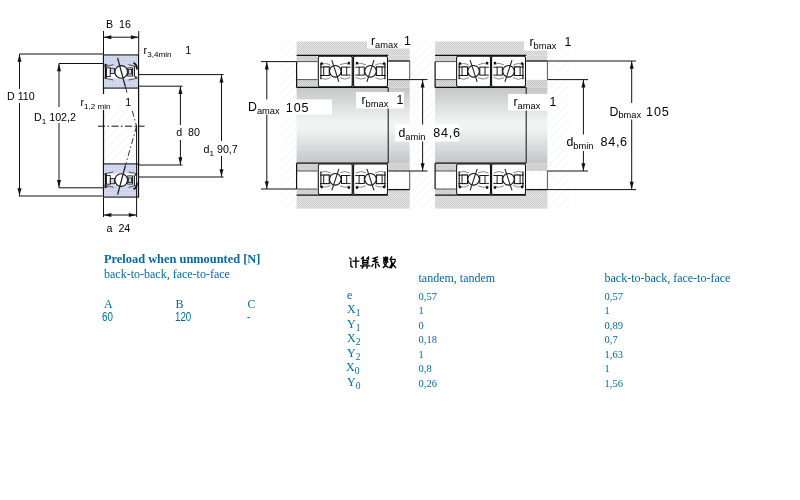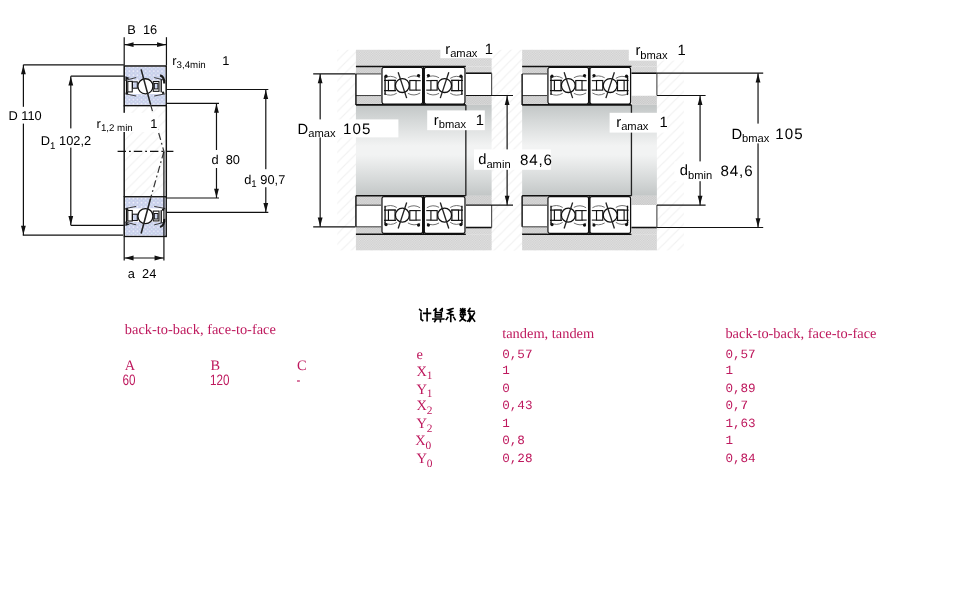--- a/index.html
+++ b/index.html
@@ -1,17 +1,17 @@
 <!DOCTYPE html>
 <html><head><meta charset="utf-8"><title>Bearing</title>
 <style>
 html,body{margin:0;padding:0;background:#fff;width:800px;height:500px;overflow:hidden}
-#page{position:relative;width:800px;height:476px;font-family:"Liberation Serif",serif;color:#be185d;-webkit-font-smoothing:antialiased}
+#page{position:relative;width:800px;height:476px;font-family:"Liberation Serif",serif;color:#0369a1;-webkit-font-smoothing:antialiased}
 .t{position:absolute;white-space:pre;font-size:12px;line-height:15px}
-.v{position:absolute;white-space:pre;font-family:Liberation Mono, monospace;font-size:10.5px;line-height:15px}
+.v{position:absolute;white-space:pre;font-family:Liberation Serif, serif;font-size:10.5px;line-height:15px}
 .vn{position:absolute;white-space:pre;font-family:"Liberation Sans",sans-serif;font-size:12.5px;line-height:15px;transform:scaleX(0.78);transform-origin:0 0}
 .b{font-weight:bold}
 sub{font-size:9.5px;vertical-align:baseline;position:relative;top:3px}
 </style></head>
 <body>
 <div id="page">
 <svg width="800" height="500" viewBox="0 0 800 500" style="position:absolute;top:0;left:0">
       <defs>
 <pattern id="faintHatch" width="8.5" height="8.5" patternUnits="userSpaceOnUse">
 <rect width="8.5" height="8.5" fill="white"></rect>
@@ -353,20 +353,21 @@
 <text x="513.5" y="105.8" font-family="Liberation Sans, sans-serif" font-size="12.3" fill="#000" text-anchor="start" xml:space="preserve"><tspan>r</tspan><tspan font-size="9.3" dy="2.8">amax</tspan><tspan dy="-2.8">​</tspan></text>
 <text x="549.5" y="105.8" font-family="Liberation Sans, sans-serif" font-size="12.3" fill="#000" text-anchor="start" xml:space="preserve">1</text>
 
 <text x="566.5" y="146" font-family="Liberation Sans, sans-serif" font-size="12.3" fill="#000" text-anchor="start" xml:space="preserve"><tspan>d</tspan><tspan font-size="9.3" dy="2.8">bmin</tspan><tspan dy="-2.8">​</tspan></text>
 <text x="600.5" y="146.3" font-family="Liberation Sans, sans-serif" font-size="12.6" fill="#000" text-anchor="start" letter-spacing="0.7" xml:space="preserve">84,6</text>
 
 <text x="609.5" y="115.5" font-family="Liberation Sans, sans-serif" font-size="12.3" fill="#000" text-anchor="start" xml:space="preserve"><tspan>D</tspan><tspan font-size="9.3" dy="2.8">bmax</tspan><tspan dy="-2.8">​</tspan></text>
 <text x="646" y="115.7" font-family="Liberation Sans, sans-serif" font-size="12.6" fill="#000" text-anchor="start" letter-spacing="0.9" xml:space="preserve">105</text>
     </svg>
 
+<div class="t b" style="left:104px;top:252px;font-size:12.4px">Preload when unmounted [N]</div>
 
 <div class="t" style="left:104px;top:267px">back-to-back, face-to-face</div>
 
 <div class="t" style="left:104px;top:296.5px">A</div>
 
 <div class="t" style="left:175.5px;top:296.5px">B</div>
 
 <div class="t" style="left:247.5px;top:296.5px">C</div>
 
 <div class="vn" style="left:101.5px;top:310px">60</div>
@@ -401,33 +402,33 @@
 <div class="v" style="left:604.5px;top:303.4px">1</div>
 
 <div class="t" style="left:347px;top:316.9px">Y<sub>1</sub></div>
 
 <div class="v" style="left:418.5px;top:317.9px">0</div>
 
 <div class="v" style="left:604.5px;top:317.9px">0,89</div>
 
 <div class="t" style="left:347px;top:331.4px">X<sub>2</sub></div>
 
-<div class="v" style="left:418.5px;top:332.4px">0,43</div>
+<div class="v" style="left:418.5px;top:332.4px">0,18</div>
 
 <div class="v" style="left:604.5px;top:332.4px">0,7</div>
 
 <div class="t" style="left:347px;top:345.8px">Y<sub>2</sub></div>
 
 <div class="v" style="left:418.5px;top:346.8px">1</div>
 
 <div class="v" style="left:604.5px;top:346.8px">1,63</div>
 
 <div class="t" style="left:346px;top:360.2px">X<sub>0</sub></div>
 
 <div class="v" style="left:418.5px;top:361.2px">0,8</div>
 
 <div class="v" style="left:604.5px;top:361.2px">1</div>
 
 <div class="t" style="left:347px;top:374.7px">Y<sub>0</sub></div>
 
-<div class="v" style="left:418.5px;top:375.7px">0,28</div>
-
-<div class="v" style="left:604.5px;top:375.7px">0,84</div>
+<div class="v" style="left:418.5px;top:375.7px">0,26</div>
+
+<div class="v" style="left:604.5px;top:375.7px">1,56</div>
 </div>
 </body></html>

